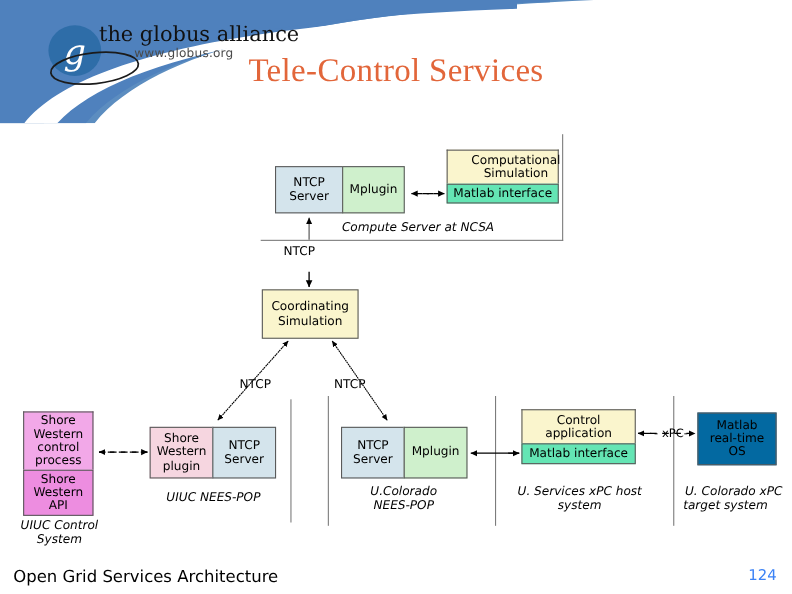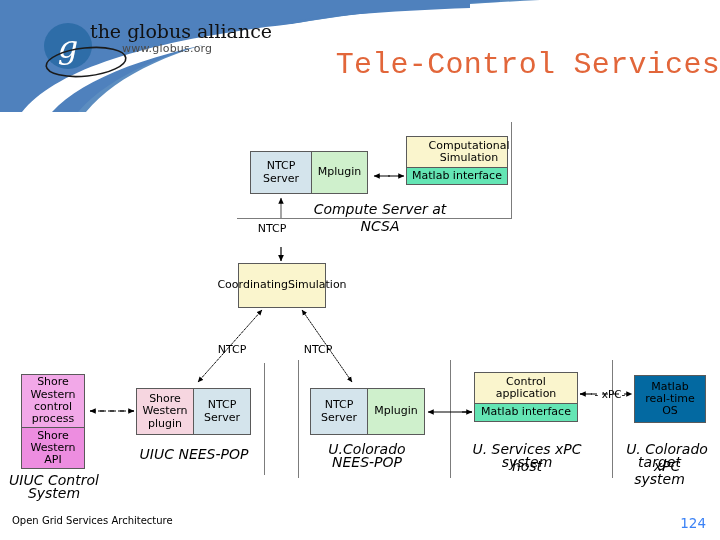--- a/index.html
+++ b/index.html
@@ -17,47 +17,47 @@
   .banner svg{display:block;}
 
   .logo-wrap{position:absolute;left:34px;top:18px;width:230px;height:62px;}
   .logo-mark{position:absolute;left:0px;top:4px;width:52px;height:52px;}
   .logo-text1{position:absolute;left:56px;top:2px;font-family:"DejaVu Serif","Liberation Serif",serif;
     font-size:19px;color:#111;white-space:nowrap;font-weight:400;text-align:center;}
   .logo-text2{position:absolute;left:88px;top:24px;font-family:"DejaVu Sans","Liberation Sans",sans-serif;
     font-size:11px;color:#4a4a4a;white-space:nowrap;letter-spacing:.2px;}
 
   .slide-title{
-    position:absolute;left:0;top:48px;width:720px;text-align:right;
+    position:absolute;left:0;top:48px;width:720px;text-align:center;
     font-size:30px;color:#E2663A;font-weight:400;letter-spacing:.3px;
-    font-family:Liberation Mono, monospace;
+    font-family:Liberation Serif, serif;
   }
 
   
   .diagram{position:absolute;left:0;top:0;width:720px;height:540px;}
   .box{
     position:absolute;box-sizing:border-box;
     border:1px solid #5a5a5a;
     display:flex;align-items:center;justify-content:center;
     text-align:center;line-height:1.12;
     font-size:11px;color:#000;
     font-family:"DejaVu Sans","Liberation Sans",sans-serif;
   }
   .cap{
-    position:absolute;text-align:center;font-style:italic;font-size:14px;color:#000;
+    position:absolute;text-align:center;font-style:italic;font-size:11px;color:#000;
     line-height:1.18;font-family:"DejaVu Sans","Liberation Sans",sans-serif;
   }
   .lbl{
     position:absolute;text-align:center;font-size:11px;color:#000;
     font-family:"DejaVu Sans","Liberation Sans",sans-serif;white-space:nowrap;
   }
   .rule{position:absolute;background:#7c7c7c;}
 
   
-  .footer-text{position:absolute;left:12px;top:515px;font-size:10px;color:#000;}
+  .footer-text{position:absolute;left:12px;top:515px;font-size:15px;color:#000;}
   .footer-num{position:absolute;right:14px;top:515px;font-size:13.5px;color:#3b82f6;}
   svg.ov{position:absolute;left:0;top:0;width:720px;height:540px;pointer-events:none;}
 </style>
 </head>
 <body>
 
 <div id="slide">
 
   <div class="banner">
     <svg width="720" height="112" viewBox="0 0 720 112" xmlns="http://www.w3.org/2000/svg">
@@ -104,21 +104,21 @@
       <span>Simulation</span>
     </div>
 
     <div class="box" style="left:406px;top:167px;width:102px;height:18px;background:#64E5B4;">
       <span>Matlab interface</span>
     </div>
 
     <div class="cap" style="left:300px;top:201px;width:160px;">Compute Server at NCSA</div>
     <div class="lbl" style="left:242px;top:222px;width:60px;">NTCP</div>
 
-    <div class="box" style="left:238px;top:263px;width:88px;height:45px;background:#FAF5CD;">
+    <div class="box" style="left:238px;top:263px;width:88px;height:45px;background:#FAF5CD;flex-direction:column;">
       <span>Coordinating</span>
       <span>Simulation</span>
     </div>
     <div class="lbl" style="left:202px;top:343px;width:60px;">NTCP</div>
     <div class="lbl" style="left:288px;top:343px;width:60px;">NTCP</div>
 
     <div class="rule" style="left:264px;top:363px;width:1px;height:112px;"></div>
     <div class="rule" style="left:298px;top:360px;width:1px;height:118px;"></div>
     <div class="rule" style="left:450px;top:360px;width:1px;height:118px;"></div>
     <div class="rule" style="left:612px;top:360px;width:1px;height:118px;"></div>

